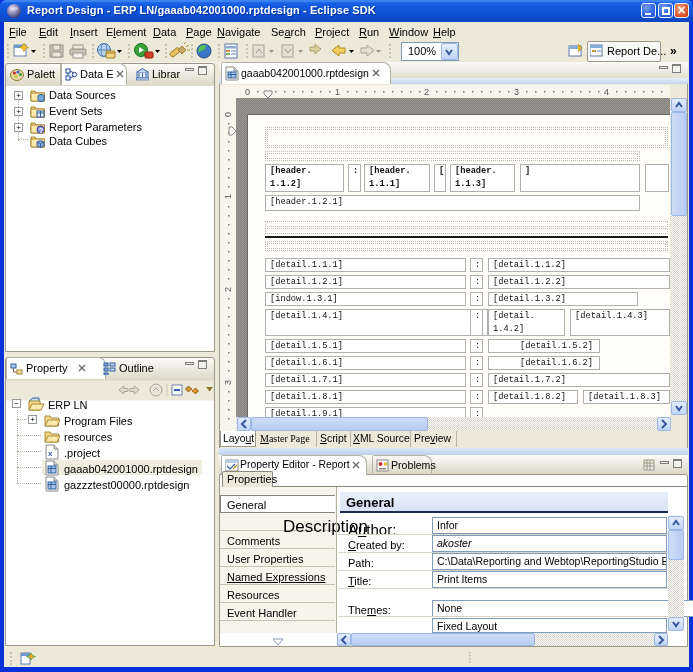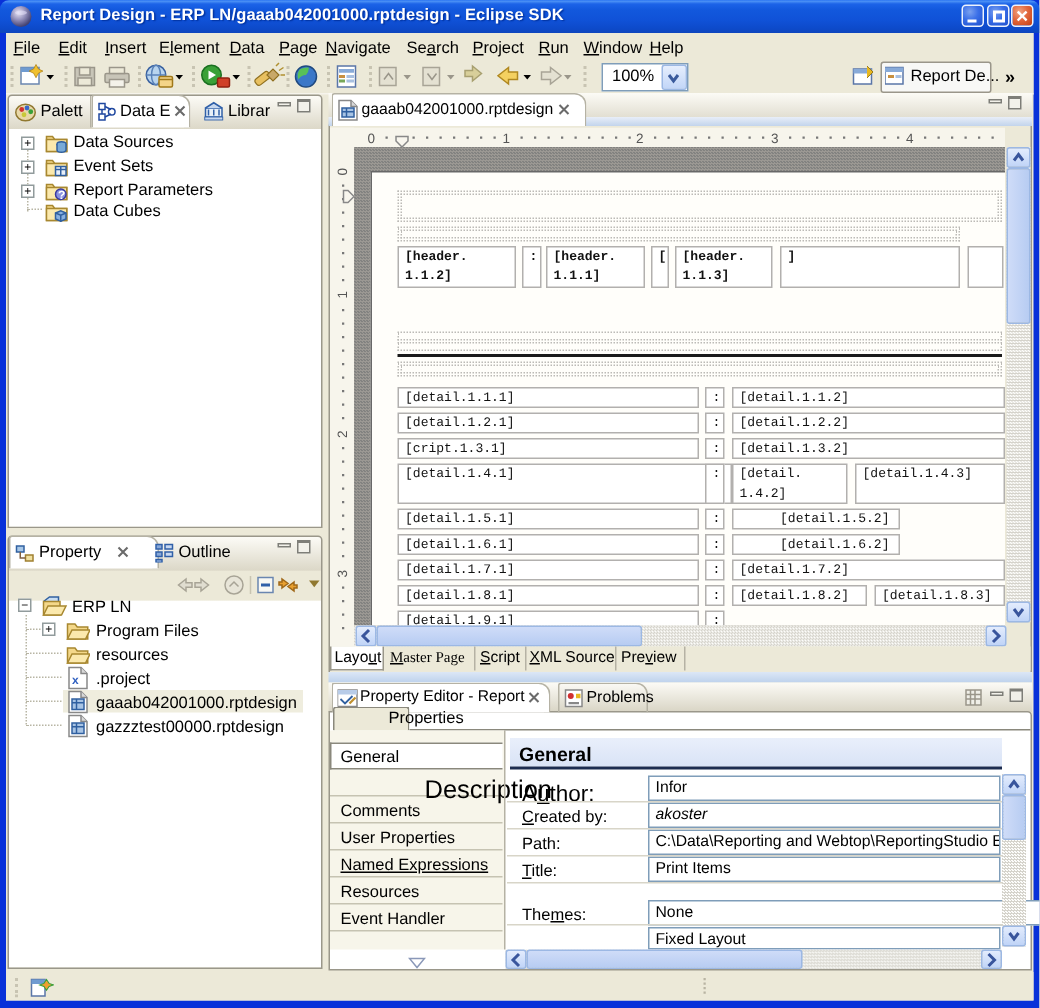--- a/index.html
+++ b/index.html
@@ -455,36 +455,37 @@
     <div class="abs band" style="left:29px; top:53px; width:375px; height:10px;">
         <div class="abs band" style="left:1px; top:1px; width:371px; height:6px;"></div>
       </div>
     <div class="abs cell bold" style="left:29px; top:66px; width:79px; height:28px;">[header.<br>1.1.2]</div>
     <div class="abs cell bold" style="left:112px; top:66px; width:13px; height:28px;">:</div>
     <div class="abs cell bold" style="left:128px; top:66px; width:66px; height:28px;">[header.<br>1.1.1]</div>
     <div class="abs cell bold" style="left:198px; top:66px; width:12px; height:28px;">[</div>
     <div class="abs cell bold" style="left:214px; top:66px; width:65px; height:28px;">[header.<br>1.1.3]</div>
     <div class="abs cell bold" style="left:284px; top:66px; width:120px; height:28px;">]</div>
     <div class="abs cell" style="left:409px; top:66px; width:24px; height:28px;"></div>
+    <div class="abs cell" style="left:29px; top:97px; width:375px; height:16px;">[header.1.2.1]</div>
     <div class="abs band" style="left:29px; top:123px; width:403px; height:6px;"></div>
     <div class="abs band" style="left:29px; top:130px; width:403px; height:6px;"></div>
     <div class="abs" style="left:29px; top:138px; width:403px; height:2px; background:#1a1a1a;"></div>
     <div class="abs band" style="left:29px; top:143px; width:403px; height:10px;">
         <div class="abs band" style="left:1px; top:1px; width:399px; height:6px;"></div>
       </div>
 
     <div class="abs cell" style="left:29px; top:160px; width:201px; height:14px;">[detail.1.1.1]</div>
     <div class="abs cell" style="left:234px; top:160px; width:13px; height:14px;">:</div>
     <div class="abs cell" style="left:252px; top:160px; width:182px; height:14px;">[detail.1.1.2]</div>
     <div class="abs cell" style="left:29px; top:177px; width:201px; height:14px;">[detail.1.2.1]</div>
     <div class="abs cell" style="left:234px; top:177px; width:13px; height:14px;">:</div>
     <div class="abs cell" style="left:252px; top:177px; width:182px; height:14px;">[detail.1.2.2]</div>
-    <div class="abs cell" style="left:29px; top:194px; width:201px; height:14px;">[cript.1.3.1]</div>
+    <div class="abs cell" style="left:29px; top:194px; width:201px; height:14px;">[indow.1.3.1]</div>
     <div class="abs cell" style="left:234px; top:194px; width:13px; height:14px;">:</div>
-    <div class="abs cell" style="left:252px; top:194px; width:182px; height:14px;">[detail.1.3.2]</div>
+    <div class="abs cell" style="left:252px; top:194px; width:150px; height:14px;">[detail.1.3.2]</div>
     <div class="abs cell" style="left:29px; top:211px; width:223px; height:27px;">[detail.1.4.1]</div>
     <div class="abs cell" style="left:234px; top:211px; width:13px; height:27px;">:</div>
     <div class="abs cell" style="left:252px; top:211px; width:77px; height:27px;">[detail.<br>1.4.2]</div>
     <div class="abs cell" style="left:334px; top:211px; width:100px; height:27px;">[detail.1.4.3]</div>
     <div class="abs cell" style="left:29px; top:241px; width:201px; height:14px;">[detail.1.5.1]</div>
     <div class="abs cell" style="left:234px; top:241px; width:13px; height:14px;">:</div>
     <div class="abs cell right" style="left:252px; top:241px; width:112px; height:14px;">[detail.1.5.2]</div>
     <div class="abs cell" style="left:29px; top:258px; width:201px; height:14px;">[detail.1.6.1]</div>
     <div class="abs cell" style="left:234px; top:258px; width:13px; height:14px;">:</div>
     <div class="abs cell right" style="left:252px; top:258px; width:112px; height:14px;">[detail.1.6.2]</div>
@@ -558,21 +559,21 @@
   <div class="abs" style="left:172px; top:4px; font-size:10.6px;">Problems</div>
 
   <svg class="abs" style="left:424px; top:4px;" width="13" height="13">
       <rect x="1" y="1" width="10" height="10" fill="#f0efe8" stroke="#9a968a"></rect>
       <path d="M1,4 l10,0 M1,7 l10,0 M4,1 l0,10 M7,1 l0,10" stroke="#9a968a"></path>
     </svg>
   <div class="abs" style="left:441px; top:6px; width:9px; height:3px; border:1px solid #7e7e78; background:#f2f1ea;"></div>
   <div class="abs" style="left:454px; top:4px; width:9px; height:9px; border:1px solid #7e7e78; background:#f2f1ea; border-top-width:2px;"></div>
 
   <div class="abs" style="left:3px; top:16px; width:51px; height:16px; background:#ece9d8; border:1px solid #8a887c; border-bottom:none; border-radius:2px 2px 0 0;"></div>
-  <div class="abs" style="left:8px; top:18px; font-size:11px;margin-left:32px;">Properties</div>
+  <div class="abs" style="left:8px; top:18px; font-size:11px;">Properties</div>
   <div class="abs" style="left:54px; top:31px; width:414px; height:1px; background:#8a887c;"></div>
 
   <div class="abs" style="left:1px; top:32px; width:116px; height:146px; background:#f7f5ea;"></div>
   <div class="abs" style="left:1px; top:40px; width:115px; height:18px; background:#fff; border:1px solid #8a887c; border-right:none;"></div>
   <div class="abs" style="left:8px; top:44px; font-size:11px;">General</div>
   <div class="abs" style="left:1px; top:58px; width:115px; height:18px; border-bottom:1px solid #c6c3b2;"></div>
   <div class="abs" style="left:24px; top:62px; font-size:17px;margin-left:40px;">Description</div>
   <div class="abs" style="left:1px; top:76px; width:115px; height:18px; border-bottom:1px solid #c6c3b2;"></div>
   <div class="abs" style="left:8px; top:80px; font-size:11px;">Comments</div>
   <div class="abs" style="left:1px; top:94px; width:115px; height:18px; border-bottom:1px solid #c6c3b2;"></div>

